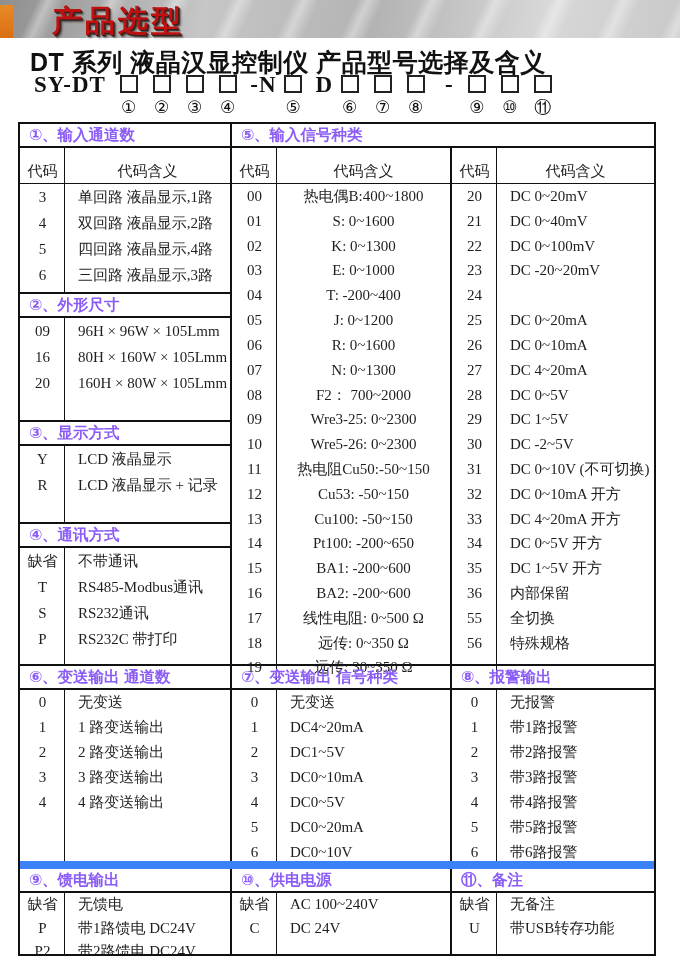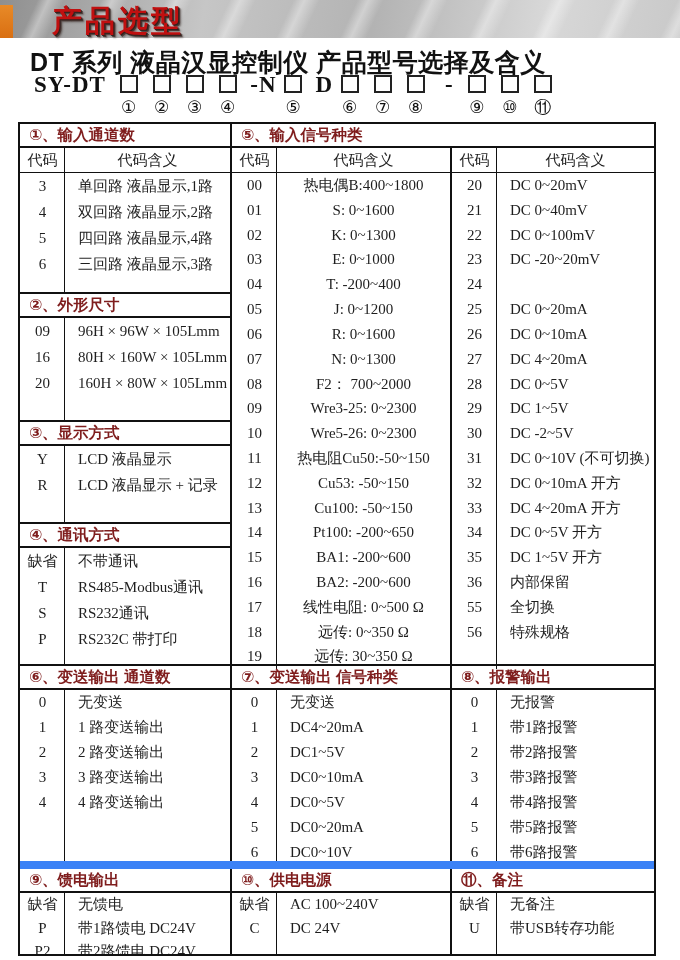--- a/index.html
+++ b/index.html
@@ -53,29 +53,29 @@
   .top-area{display:flex;height:540px;}
   .mid-area{display:flex;height:197px;border-top:2px solid #111;box-sizing:border-box;}
   .bot-area{display:flex;height:93px;border-top:8px solid #3b82f6;box-sizing:border-box;}
   .colA{width:210px;display:flex;flex-direction:column;}
   .colBC{flex:1;border-left:2px solid #111;display:flex;flex-direction:column;box-sizing:border-box;}
   .sec{display:flex;flex-direction:column;box-sizing:border-box;overflow:hidden;}
   .sec + .sec{border-top:2px solid #111;}
   .sec-label{
     height:22px;line-height:21px;flex:0 0 22px;padding-left:9px;
     font-family:"Liberation Sans","DejaVu Sans",sans-serif;
-    font-weight:bold;font-size:15.5px;color:#7f1d1d;
+    font-weight:bold;font-size:15.5px;color:#8b5cf6;
     border-bottom:2px solid #111;white-space:nowrap;
   }
   .sec-inner{
     flex:1;display:flex;flex-direction:column;
     background:linear-gradient(#111,#111) no-repeat 44px 0 / 1px 100%;
   }
   .colheads{display:flex;height:24px;line-height:24px;flex:0 0 24px;
-    border-bottom:1.5px solid #111;font-size:15px;}
+    border-bottom:1.5px solid #111;font-size:15px;margin-top:11px;}
   .colheads .ch1{width:45px;text-align:center;}
   .colheads .ch2{flex:1;text-align:center;}
   .trow{display:flex;font-size:15px;}
   .trow .code{width:45px;text-align:center;white-space:nowrap;}
   .trow .mean{flex:1;padding-left:13px;white-space:nowrap;}
   .center-mean .trow .mean{text-align:center;padding-left:0;}
   
   .rh26 .trow{height:26px;line-height:26px;}
   .rh25 .trow{height:25px;line-height:25px;}
   .rh248 .trow{height:24.82px;line-height:24.82px;}

